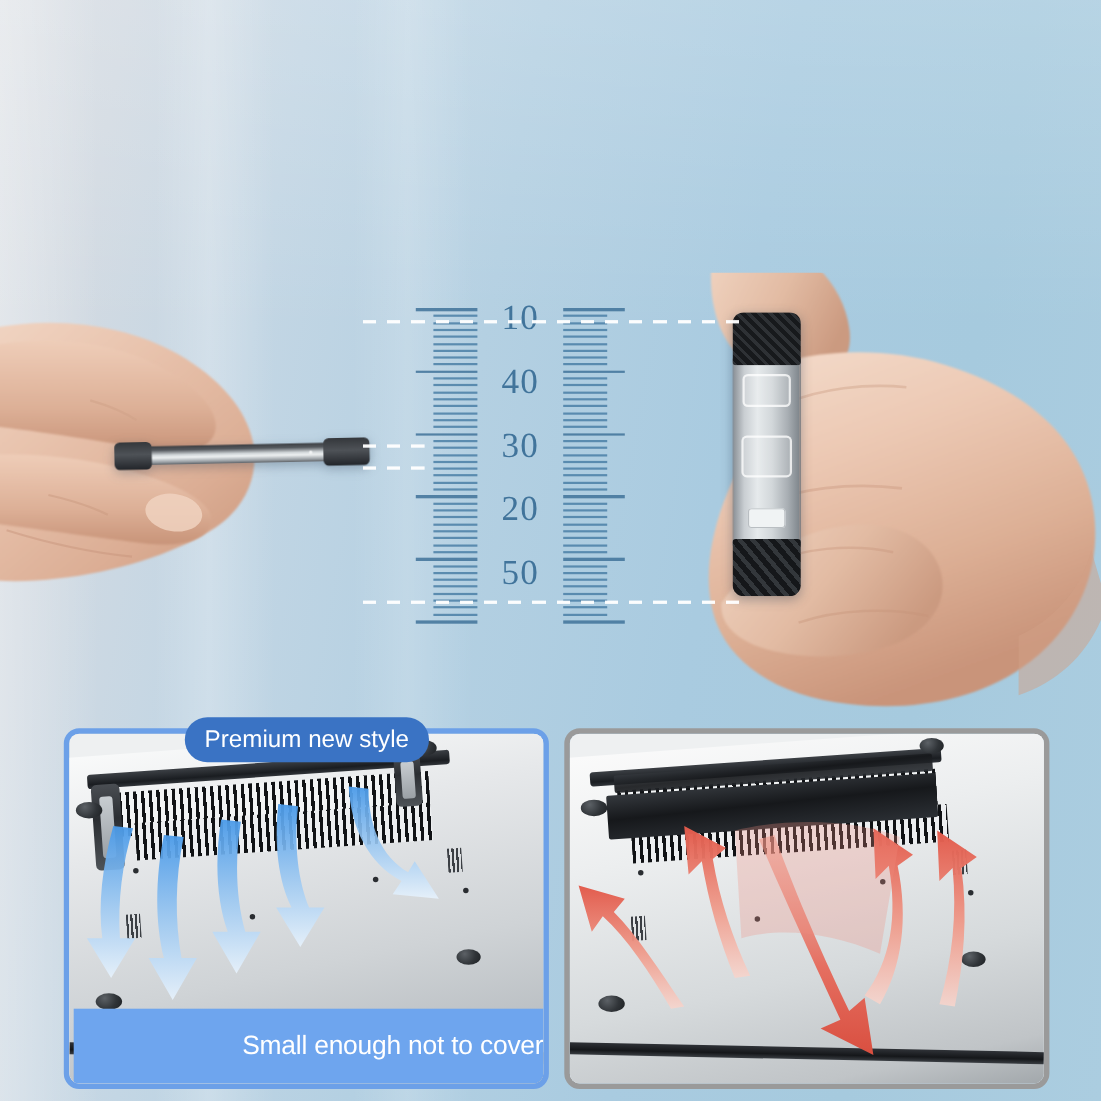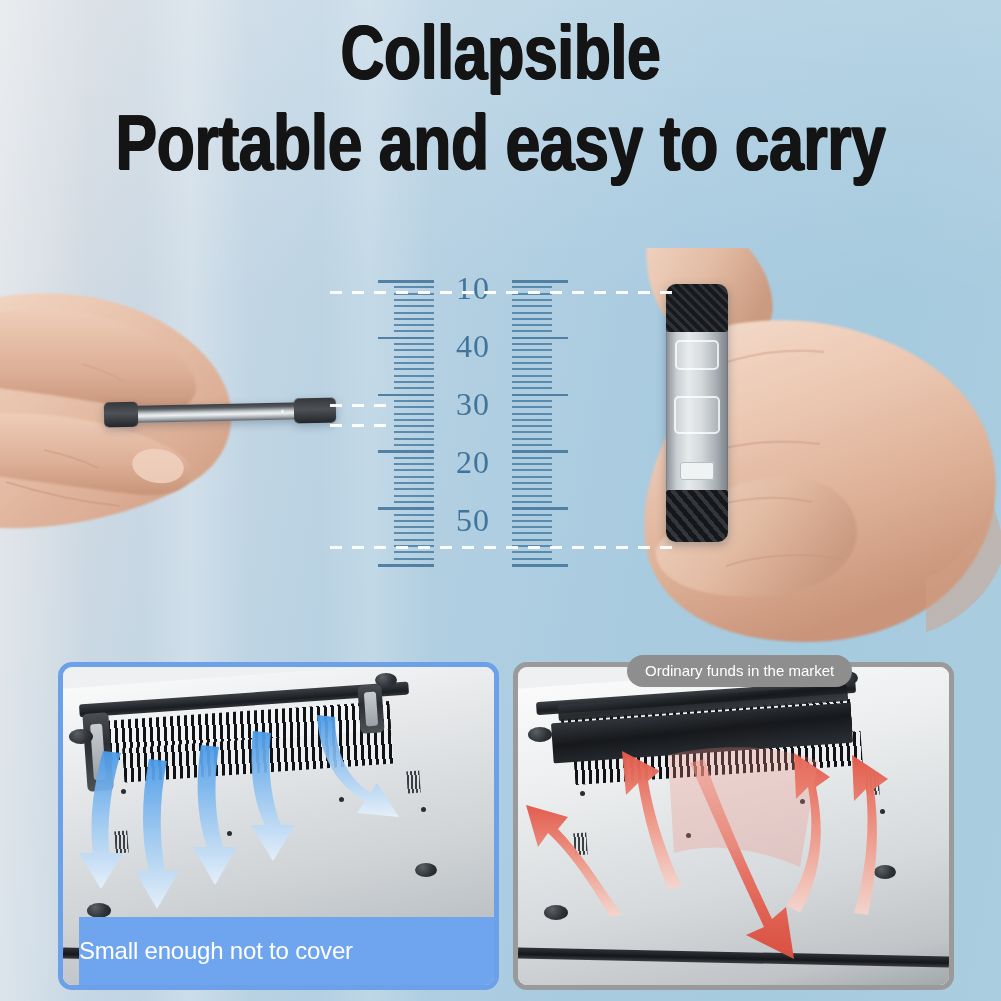--- a/index.html
+++ b/index.html
@@ -176,24 +176,24 @@
     width: 431px;
     height: 318px;
     border-radius: 14px;
     overflow: hidden;
     z-index: 6;
   }
   .panel.left  { left: 58px;  border: 5px solid #6ca0e8; }
   .panel.right { left: 513px; border: 5px solid #9a9a9a; }
   .panel-photo { position: absolute; inset: 0; overflow: hidden; background: #eef0f1; }
   .caption {
-    position: absolute; left: 16px; right: 0; bottom: 0;
+    position: absolute; left: 4px; right: 0; bottom: 0;
     height: 68px;
     display: flex; flex-direction: column;
-    align-items: flex-start; justify-content: center;
+    align-items: flex-end; justify-content: center;
     color: #ffffff;
     font-size: 24px;
     line-height: 1.12;
     text-align: center;
     letter-spacing: -0.2px;
   }
   .caption.blue { background: #6ea5ee; }
   .caption.gray { background: #949494; }
 
   
@@ -272,24 +272,20 @@
   
   .arrows { position: absolute; inset: 0; pointer-events: none; }
 </style>
 </head>
 <body>
 
 <div id="page">
 
   <div class="bg-streaks"></div>
 
-  <div class="headline-wrap">
-    <div class="h1">Collapsible</div>
-    <div class="h2">Portable and easy to carry</div>
-  </div>
 
   <svg class="hand" style="left:-14px; top:268px;" width="400" height="360" viewBox="0 0 400 360">
     <defs>
       <linearGradient id="skinL" x1="0" y1="0" x2="1" y2="1">
         <stop offset="0%" stop-color="#f3d9c8"></stop>
         <stop offset="38%" stop-color="#e8c3ad"></stop>
         <stop offset="72%" stop-color="#dcae95"></stop>
         <stop offset="100%" stop-color="#c9957a"></stop>
       </linearGradient>
       <linearGradient id="skinL2" x1="0" y1="0" x2="0" y2="1">
@@ -584,15 +580,15 @@
                  C308,168 302,212 282,246 Z" fill="url(#redA)"></path>
 
         <path d="M336,246 C348,204 352,164 348,122 L336,134 L334,88 L370,112 L356,122
                  C362,166 358,208 350,248 Z" fill="url(#redA)"></path>
 
         <path d="M150,88 C200,76 260,78 300,94 L282,200 C236,180 190,176 156,186 Z" fill="#ef8d7c" opacity="0.28"></path>
       </svg>
     </div>
   </div>
 
-  <div class="badge gray">Ordinary funds in the market</div>
+  <div class="badge blue">Premium new style</div>
 
 </div>
 
 </body></html>

